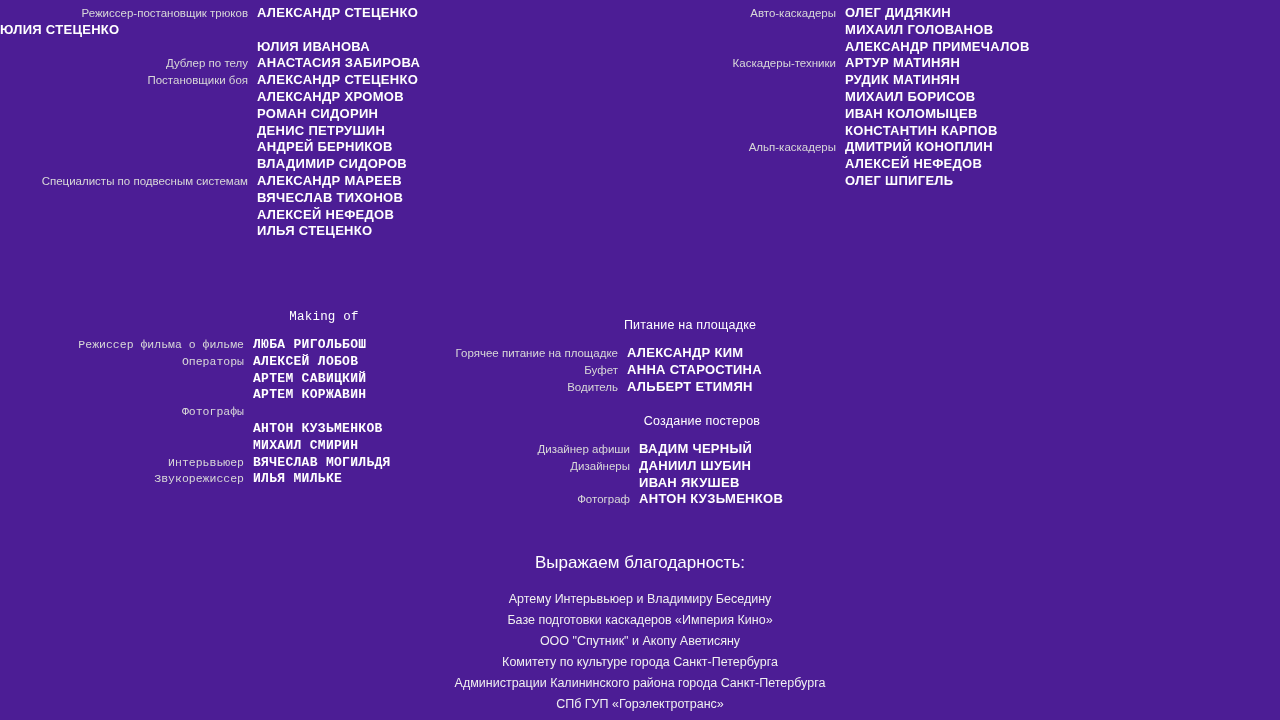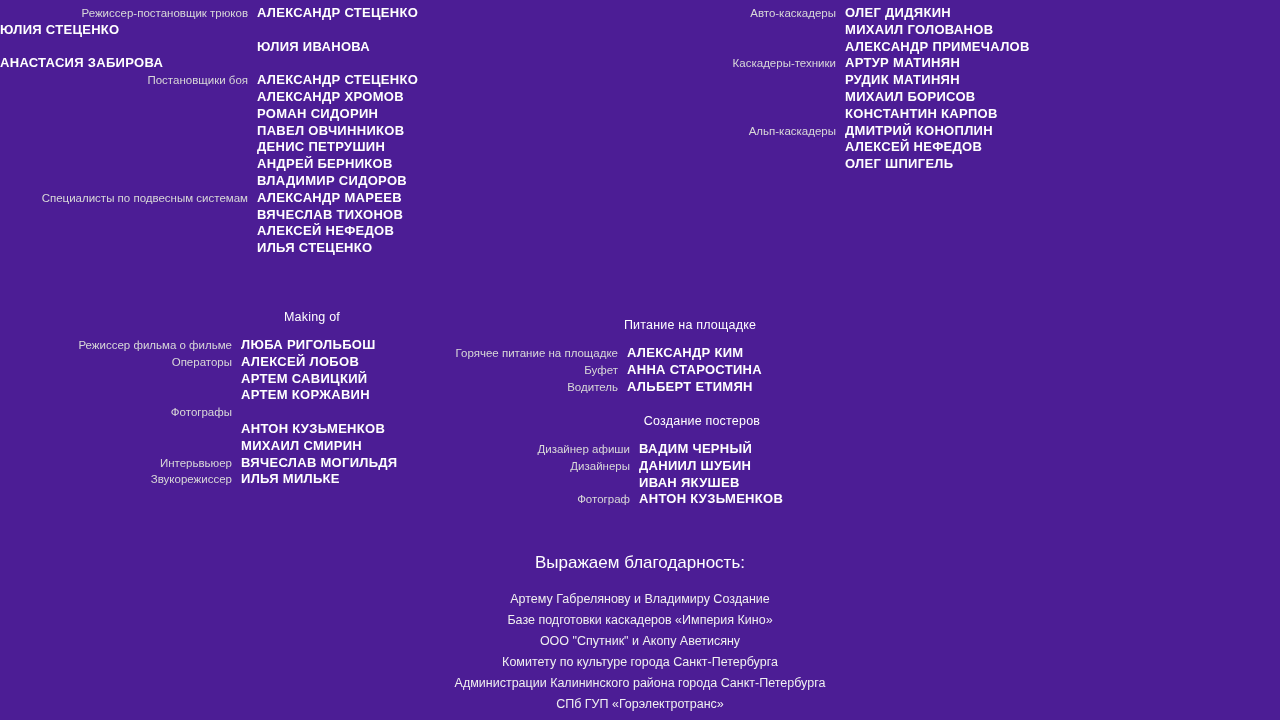--- a/index.html
+++ b/index.html
@@ -96,40 +96,37 @@
       <div class="credit-name">АЛЕКСАНДР СТЕЦЕНКО</div>
     </div>
     <div class="credit-row">
       <div class="credit-name">ЮЛИЯ СТЕЦЕНКО</div>
     </div>
     <div class="credit-row">
       <div class="credit-role"></div>
       <div class="credit-name">ЮЛИЯ ИВАНОВА</div>
     </div>
     <div class="credit-row">
+      <div class="credit-role">Дублер по телу</div>
       <div class="credit-name">АНАСТАСИЯ ЗАБИРОВА</div>
     </div>
     <div class="credit-row">
       <div class="credit-role">Постановщики боя</div>
       <div class="credit-name">АЛЕКСАНДР СТЕЦЕНКО</div>
     </div>
     <div class="credit-row">
       <div class="credit-role"></div>
       <div class="credit-name">АЛЕКСАНДР ХРОМОВ</div>
     </div>
     <div class="credit-row">
       <div class="credit-role"></div>
       <div class="credit-name">РОМАН СИДОРИН</div>
     </div>
     <div class="credit-row">
       <div class="credit-role"></div>
-      <div class="credit-name">ПАВЕЛ ОВЧИННИКОВ</div>
-    </div>
-    <div class="credit-row">
-      <div class="credit-role"></div>
       <div class="credit-name">ДЕНИС ПЕТРУШИН</div>
     </div>
     <div class="credit-row">
       <div class="credit-role"></div>
       <div class="credit-name">АНДРЕЙ БЕРНИКОВ</div>
     </div>
     <div class="credit-row">
       <div class="credit-role"></div>
       <div class="credit-name">ВЛАДИМИР СИДОРОВ</div>
     </div>
@@ -171,37 +168,41 @@
     <div class="credit-row">
       <div class="credit-role"></div>
       <div class="credit-name">РУДИК МАТИНЯН</div>
     </div>
     <div class="credit-row">
       <div class="credit-role"></div>
       <div class="credit-name">МИХАИЛ БОРИСОВ</div>
     </div>
     <div class="credit-row">
       <div class="credit-role"></div>
+      <div class="credit-name">ИВАН КОЛОМЫЦЕВ</div>
+    </div>
+    <div class="credit-row">
+      <div class="credit-role"></div>
       <div class="credit-name">КОНСТАНТИН КАРПОВ</div>
     </div>
     <div class="credit-row">
       <div class="credit-role">Альп-каскадеры</div>
       <div class="credit-name">ДМИТРИЙ КОНОПЛИН</div>
     </div>
     <div class="credit-row">
       <div class="credit-role"></div>
       <div class="credit-name">АЛЕКСЕЙ НЕФЕДОВ</div>
     </div>
     <div class="credit-row">
       <div class="credit-role"></div>
       <div class="credit-name">ОЛЕГ ШПИГЕЛЬ</div>
     </div>
   </div>
 
-  <div class="credit-block mk" style="left:52px; top:310px; width:520px;">
+  <div class="credit-block mk" style="left:64px; top:310px; width:520px;font-family:Liberation Mono, monospace;">
     <div class="cb-heading">Making of</div>
     <div class="credit-row">
       <div class="credit-role">Режиссер фильма о фильме</div>
       <div class="credit-name">ЛЮБА РИГОЛЬБОШ</div>
     </div>
     <div class="credit-row">
       <div class="credit-role">Операторы</div>
       <div class="credit-name">АЛЕКСЕЙ ЛОБОВ</div>
     </div>
     <div class="credit-row">
@@ -264,21 +265,21 @@
       <div class="credit-name">ИВАН ЯКУШЕВ</div>
     </div>
     <div class="credit-row">
       <div class="credit-role">Фотограф</div>
       <div class="credit-name">АНТОН КУЗЬМЕНКОВ</div>
     </div>
   </div>
 
   <div class="thanks" style="top:553px;">
     <div class="thanks-title">Выражаем благодарность:</div>
-    <div class="thanks-line">Артему Габрелянову и Владимиру Создание</div>
+    <div class="thanks-line">Артему Интерьвьюер и Владимиру Беседину</div>
     <div class="thanks-line">Базе подготовки каскадеров «Империя Кино»</div>
     <div class="thanks-line">ООО "Спутник" и Акопу Аветисяну</div>
     <div class="thanks-line">Комитету по культуре города Санкт-Петербурга</div>
     <div class="thanks-line">Администрации Калининского района города Санкт-Петербурга</div>
     <div class="thanks-line">СПб ГУП «Горэлектротранс»</div>
     <div class="thanks-line">Компании Ленкиносервис и лично Андрею Дмитриеву</div>
 
   </div>
 
 </div>

